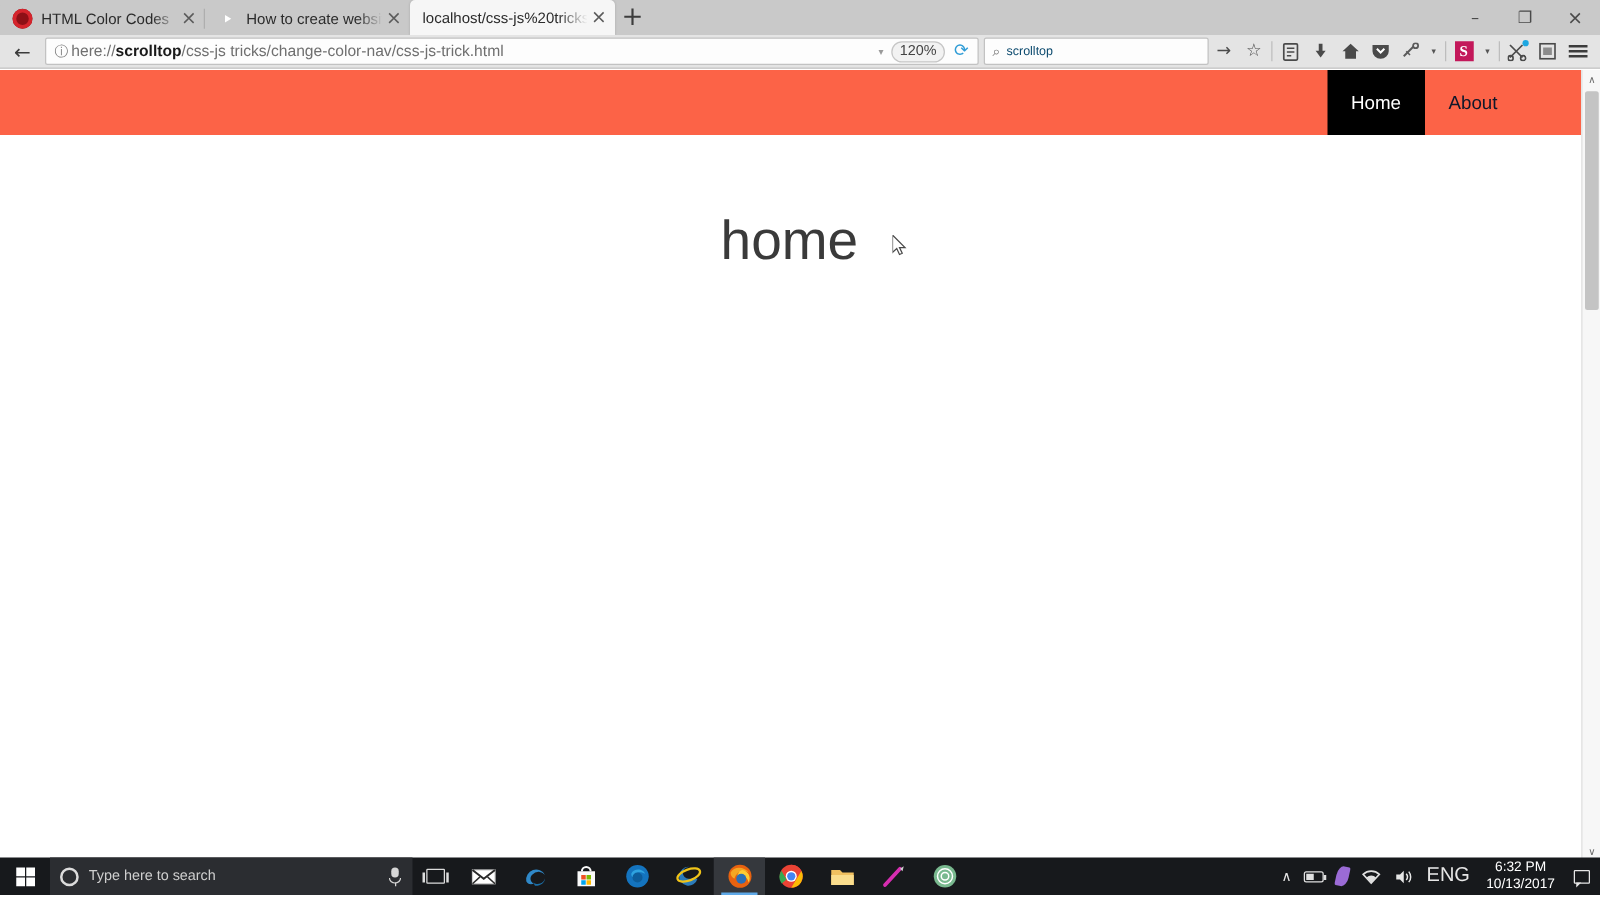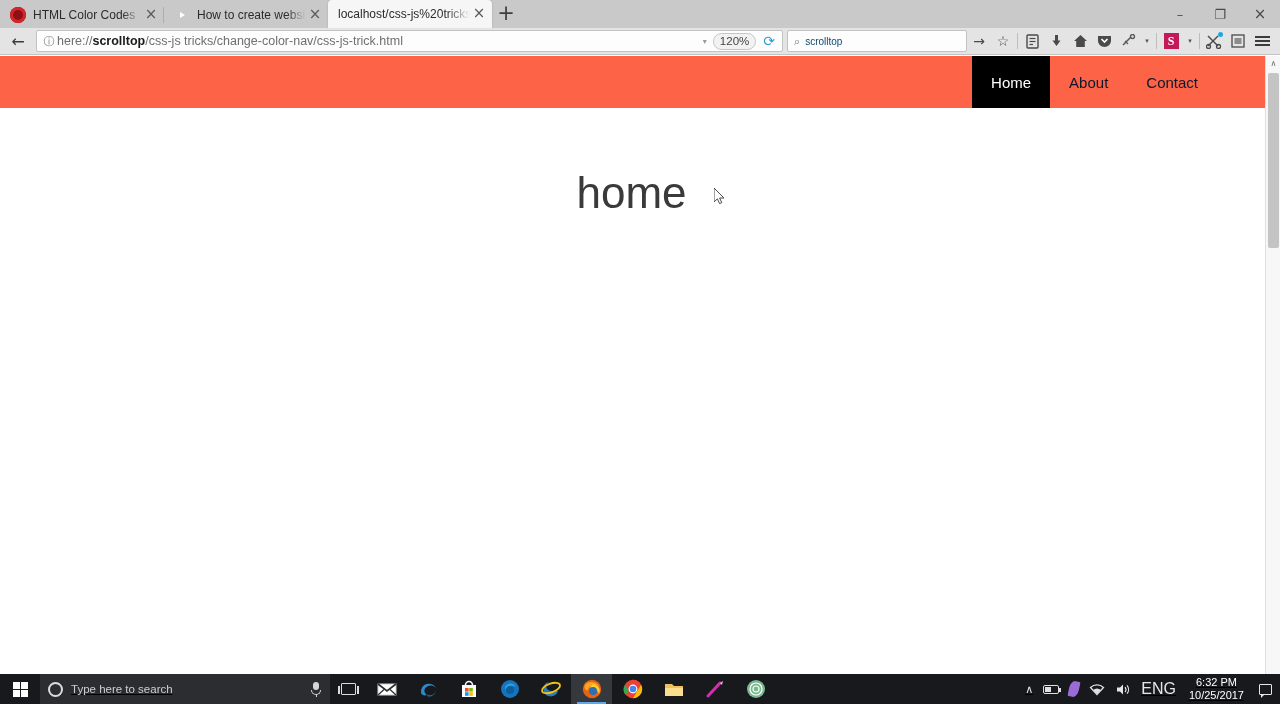--- a/index.html
+++ b/index.html
@@ -149,22 +149,22 @@
   .pscroll .arr.bot { position: absolute; bottom: 0; left: 0; }
   .pscroll .thumb {
     position: absolute; left: 2px; top: 17px; width: 11px; height: 175px;
     background: #c4c4c4; border-radius: 2px;
   }
 
   .cursor { position: absolute; left: 714px; top: 132px; width: 12px; height: 18px; pointer-events: none; }
 
   
   .taskbar {
-    position: absolute; left: 0; bottom: 16px; width: 1280px; height: 30px;
-    background: #17191c; display: flex; align-items: center; text-decoration: underline;
+    position: absolute; left: 0; bottom: 4px; width: 1280px; height: 30px;
+    background: #17191c; display: flex; align-items: center;
   }
   .startbtn { width: 40px; height: 30px; display: flex; align-items: center; justify-content: center; }
   .winlogo { width: 15px; height: 15px; display: grid; grid-template-columns: 7px 7px; grid-template-rows: 7px 7px; gap: 1px; }
   .winlogo i { background: #ffffff; display: block; }
   .searchbox {
     width: 290px; height: 30px; background: #2b2d31; display: flex; align-items: center;
     padding: 0 8px; gap: 8px;
   }
   .cortana { width: 15px; height: 15px; border-radius: 50%; border: 2px solid #dcdcdc; flex: none; }
   .searchbox .ph { flex: 1 1 auto; font-size: 11.5px; color: #cfcfcf; }
@@ -309,21 +309,20 @@
         </span>
     </div>
   </div>
 
   <div class="viewport">
 
     <div class="sitenav">
       <ul>
         <li class="active">Home</li>
         <li>About</li>
-        <li>Contact</li>
       </ul>
     </div>
 
     <h1 class="pagetitle">
       <span>home</span>
     </h1>
 
     <div class="cursor">
       <svg width="12" height="18" viewBox="0 0 12 18" aria-hidden="true">
         <polygon points="0,0 0,14 3.4,10.8 5.6,15.6 7.8,14.6 5.6,10 10,10" fill="#ffffff" stroke="#4a4a4a" stroke-width="1"></polygon>
@@ -485,21 +484,21 @@
       <div class="ti">
         <svg width="16" height="13" viewBox="0 0 16 13" aria-hidden="true">
           <polygon points="2,4.5 5,4.5 8,1.5 8,11.5 5,8.5 2,8.5" fill="#e6e6e6"></polygon>
           <path d="M10 4 A4 4 0 0 1 10 9" fill="none" stroke="#e6e6e6" stroke-width="1.2"></path>
           <path d="M12 2.3 A6.5 6.5 0 0 1 12 10.7" fill="none" stroke="#e6e6e6" stroke-width="1.2"></path>
         </svg>
       </div>
       <div class="ti" style="font-family:'Liberation Sans',sans-serif;font-size:16px">ENG</div>
       <div class="clock">
         <span>6:32 PM</span>
-        <span>10/25/2017</span>
+        <span>10/13/2017</span>
       </div>
       <div class="notif">
         <span class="notifbox"></span>
       </div>
     </div>
   </div>
 
 </div>
 
 </body></html>

